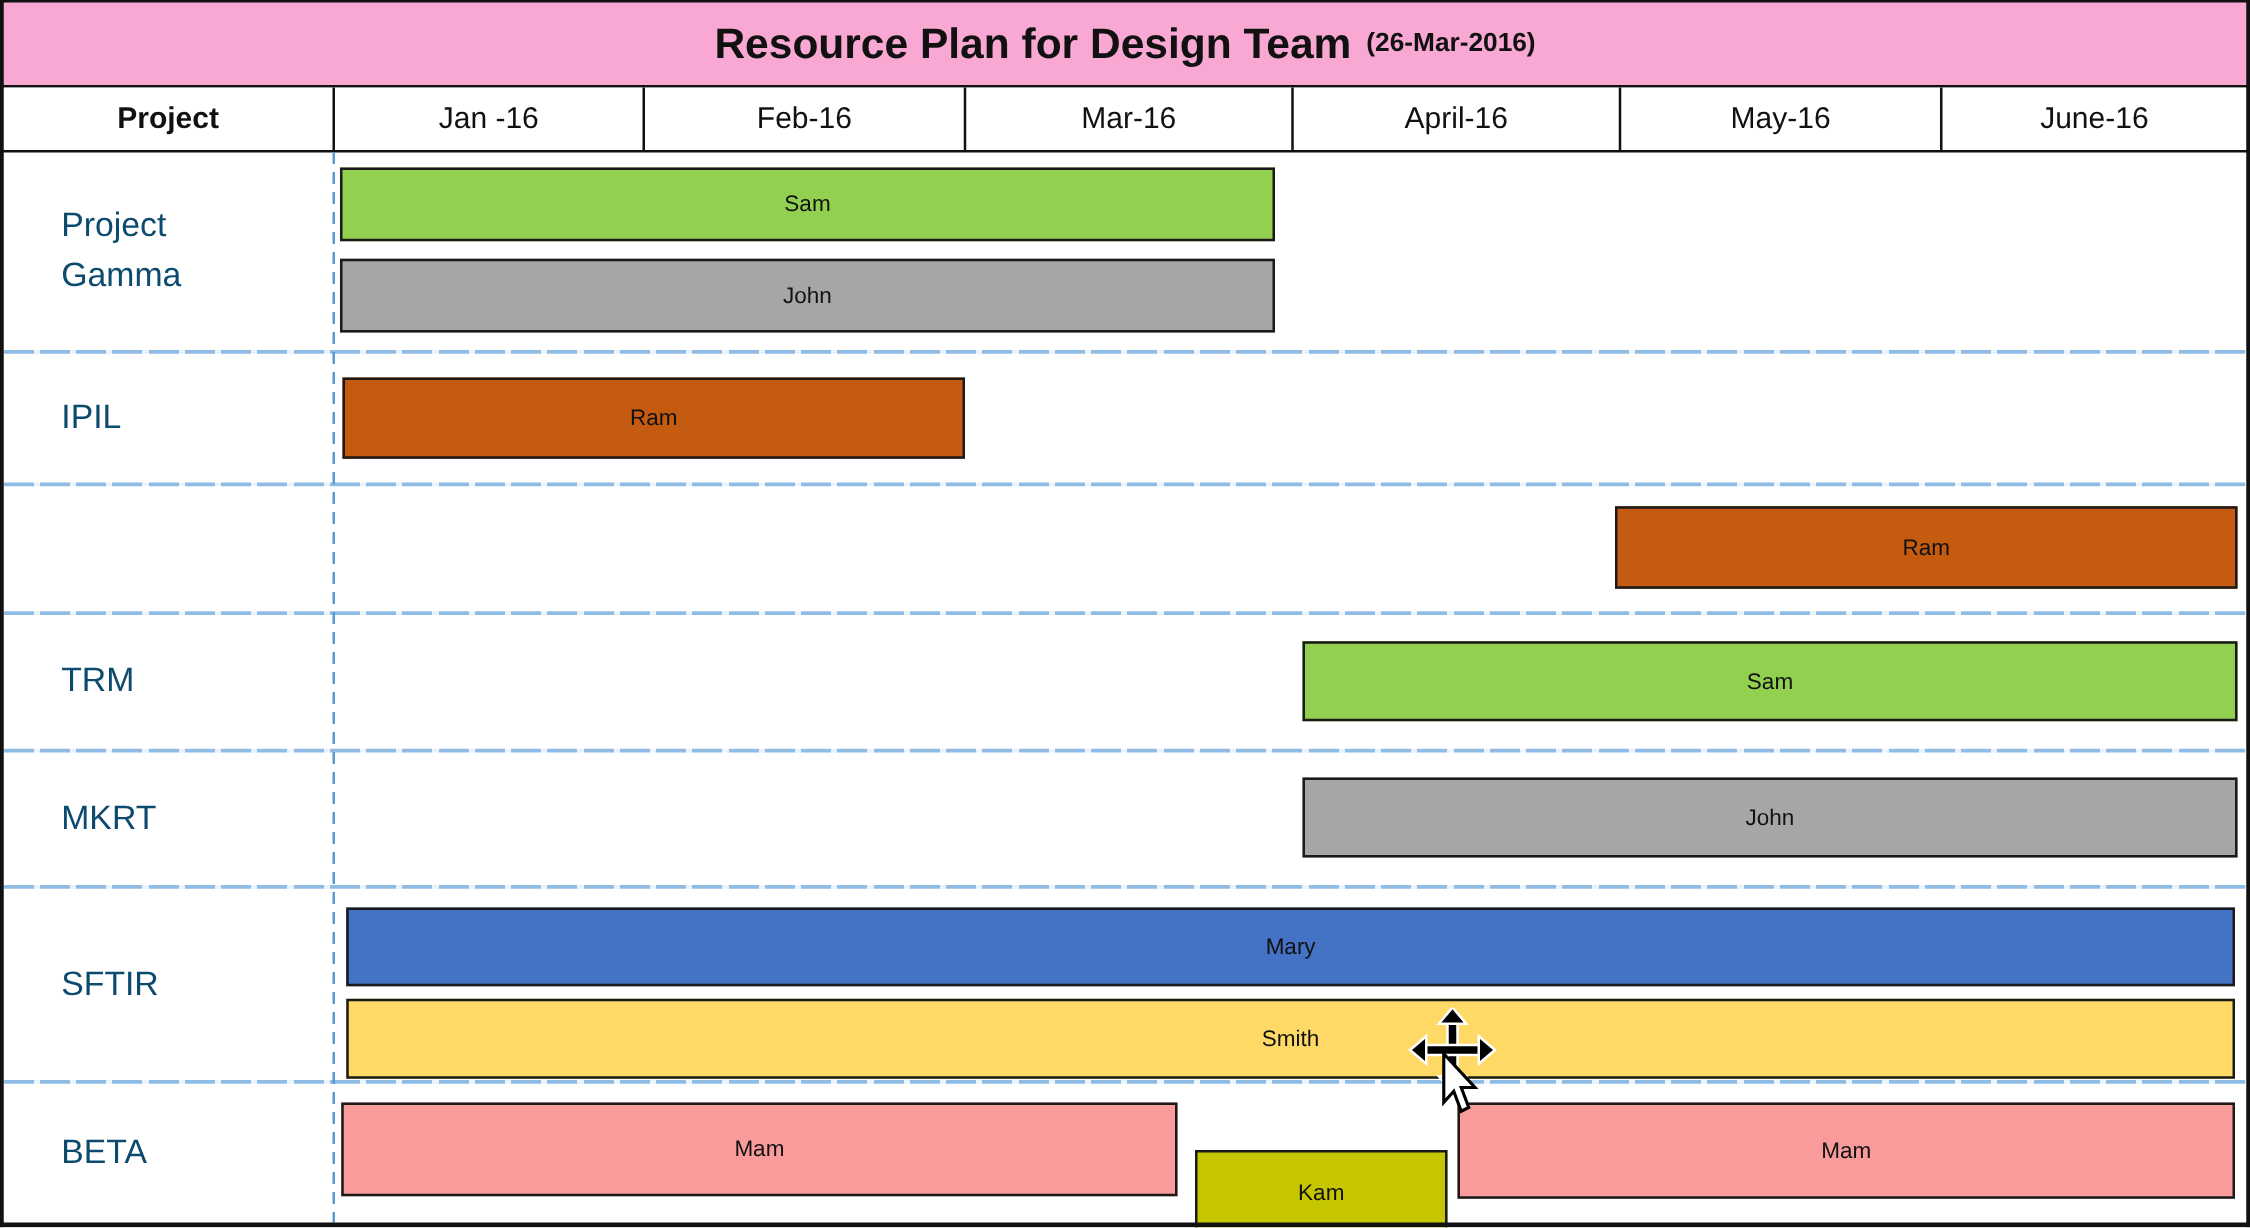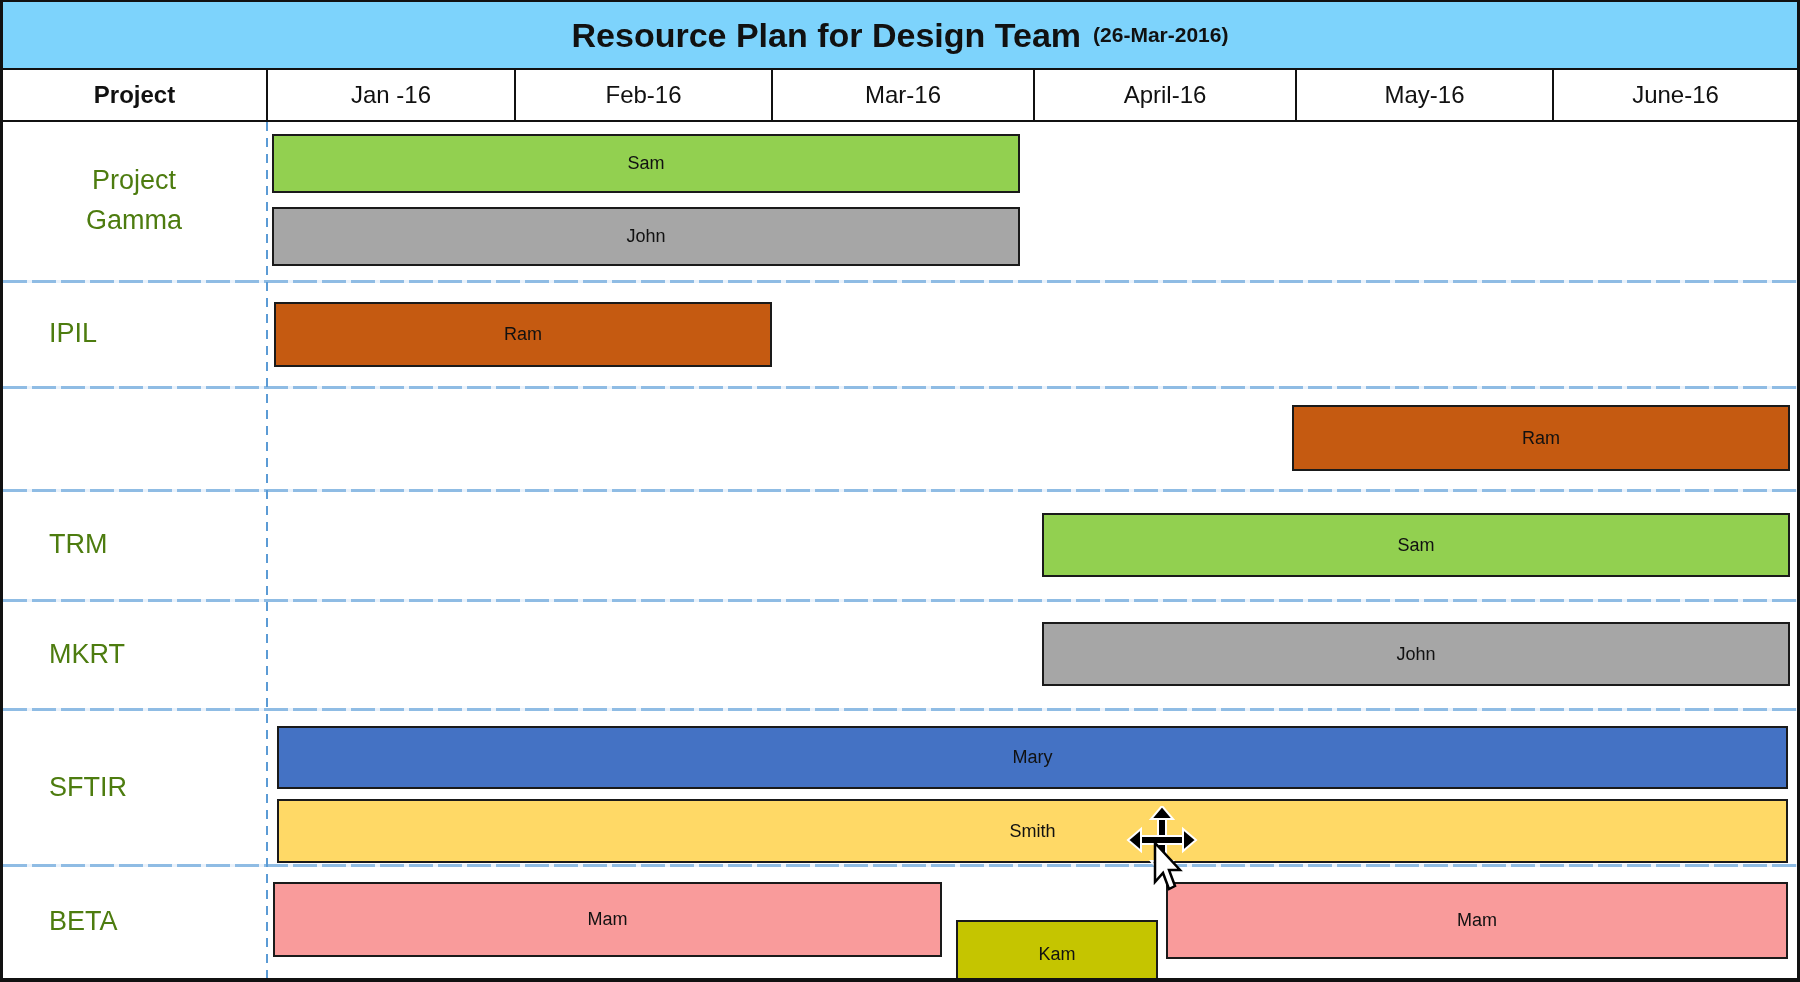--- a/index.html
+++ b/index.html
@@ -3,42 +3,42 @@
 <meta charset="utf-8">
 <style>
   html,body{margin:0;padding:0;background:#fff;}
   #canvas{
     position:relative;width:1800px;height:982px;overflow:hidden;
     font-family:"Liberation Sans", sans-serif;background:#ffffff;
   }
   
   .title-band{
     position:absolute;left:0;top:0;width:1796px;height:66px;
-    background:#7dd3fc;border:2px solid #111;
+    background:#f9a8d4;border:2px solid #111;
     display:flex;align-items:center;justify-content:center;gap:12px;
   }
   .title-main{font-size:34px;font-weight:bold;color:#111;}
   .title-date{font-size:21px;font-weight:bold;color:#111;}
   
   .hdr-cell{
     position:absolute;top:70px;height:50px;background:#fff;
     display:flex;align-items:center;justify-content:center;
     font-size:24px;color:#111;border-left:2px solid #111;box-sizing:border-box;
   }
   .hdr-cell.first{font-weight:bold;border-left:none;}
   .hdr-top{position:absolute;left:0;top:68px;width:1800px;height:2px;background:#111;}
   .hdr-bottom{position:absolute;left:0;top:120px;width:1800px;height:2px;background:#111;}
   
   .edge-left{position:absolute;left:0;top:0;width:3px;height:982px;background:#111;}
   .edge-right{position:absolute;left:1797px;top:0;width:3px;height:982px;background:#111;}
   .edge-bottom{position:absolute;left:0;top:978px;width:1800px;height:4px;background:#111;}
   
   .row-label{
     position:absolute;left:3px;width:240px;display:flex;align-items:center;
-    padding-left:46px;font-size:27px;color:#4d7c0f;line-height:1.45;text-align:center;
+    padding-left:46px;font-size:27px;color:#0c4a6e;line-height:1.45;
   }
   
   .row-sep{
     position:absolute;left:3px;width:1794px;height:3px;
     background:repeating-linear-gradient(90deg,#8FBCE4 0 24px,#EAF2FB 24px 29px);
   }
   
   .v-dash{
     position:absolute;left:266px;top:122px;width:2px;height:856px;
     background:repeating-linear-gradient(180deg,#5B9BD5 0 9px,transparent 9px 16px);

